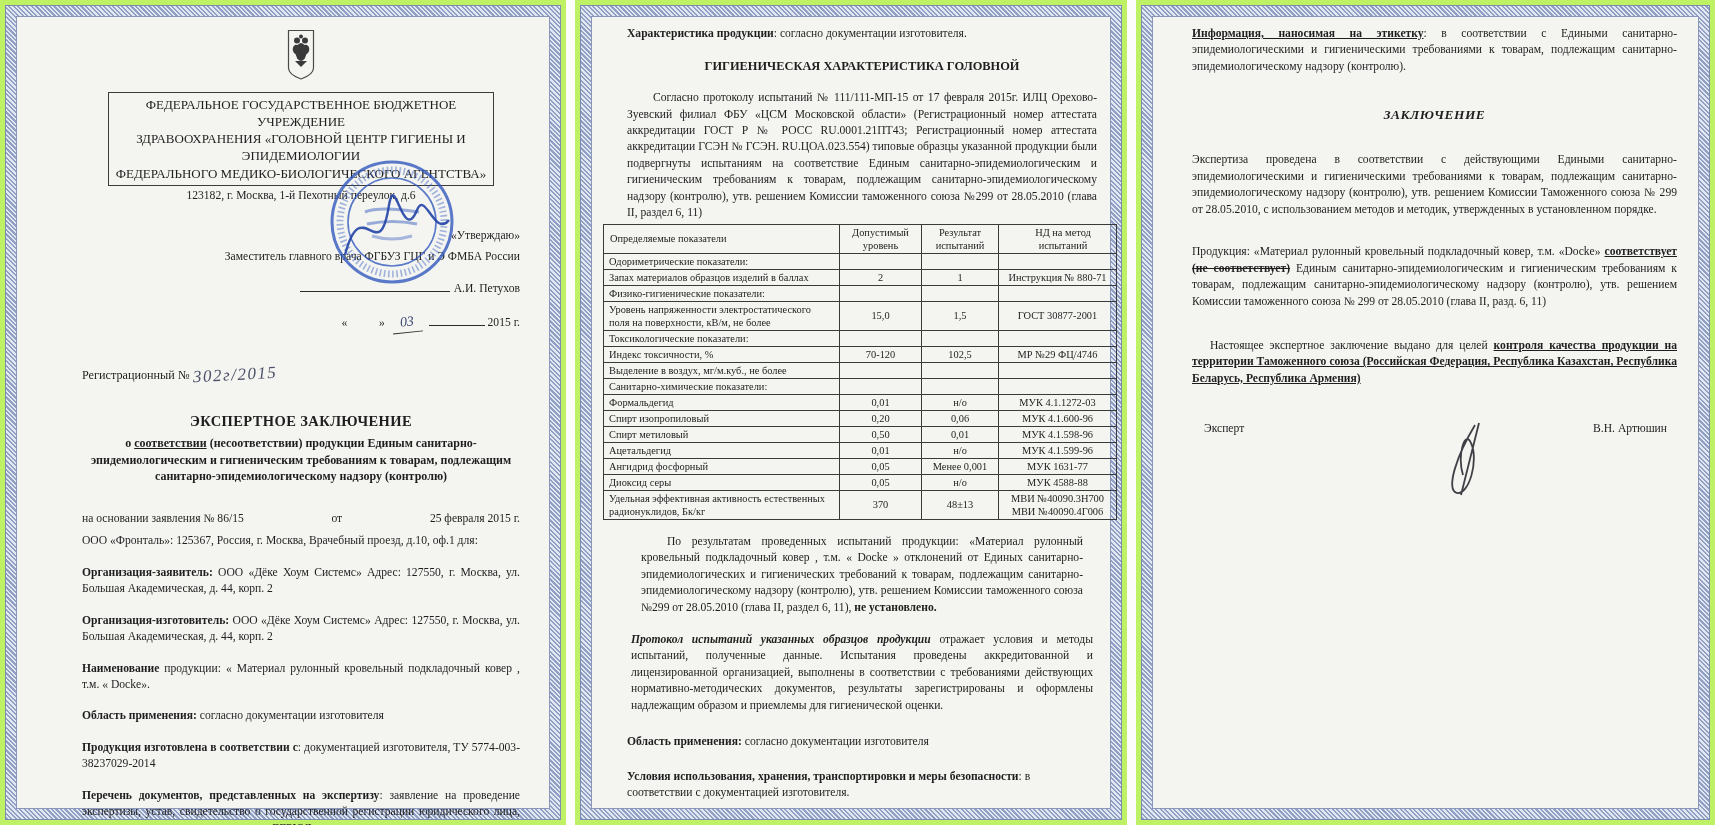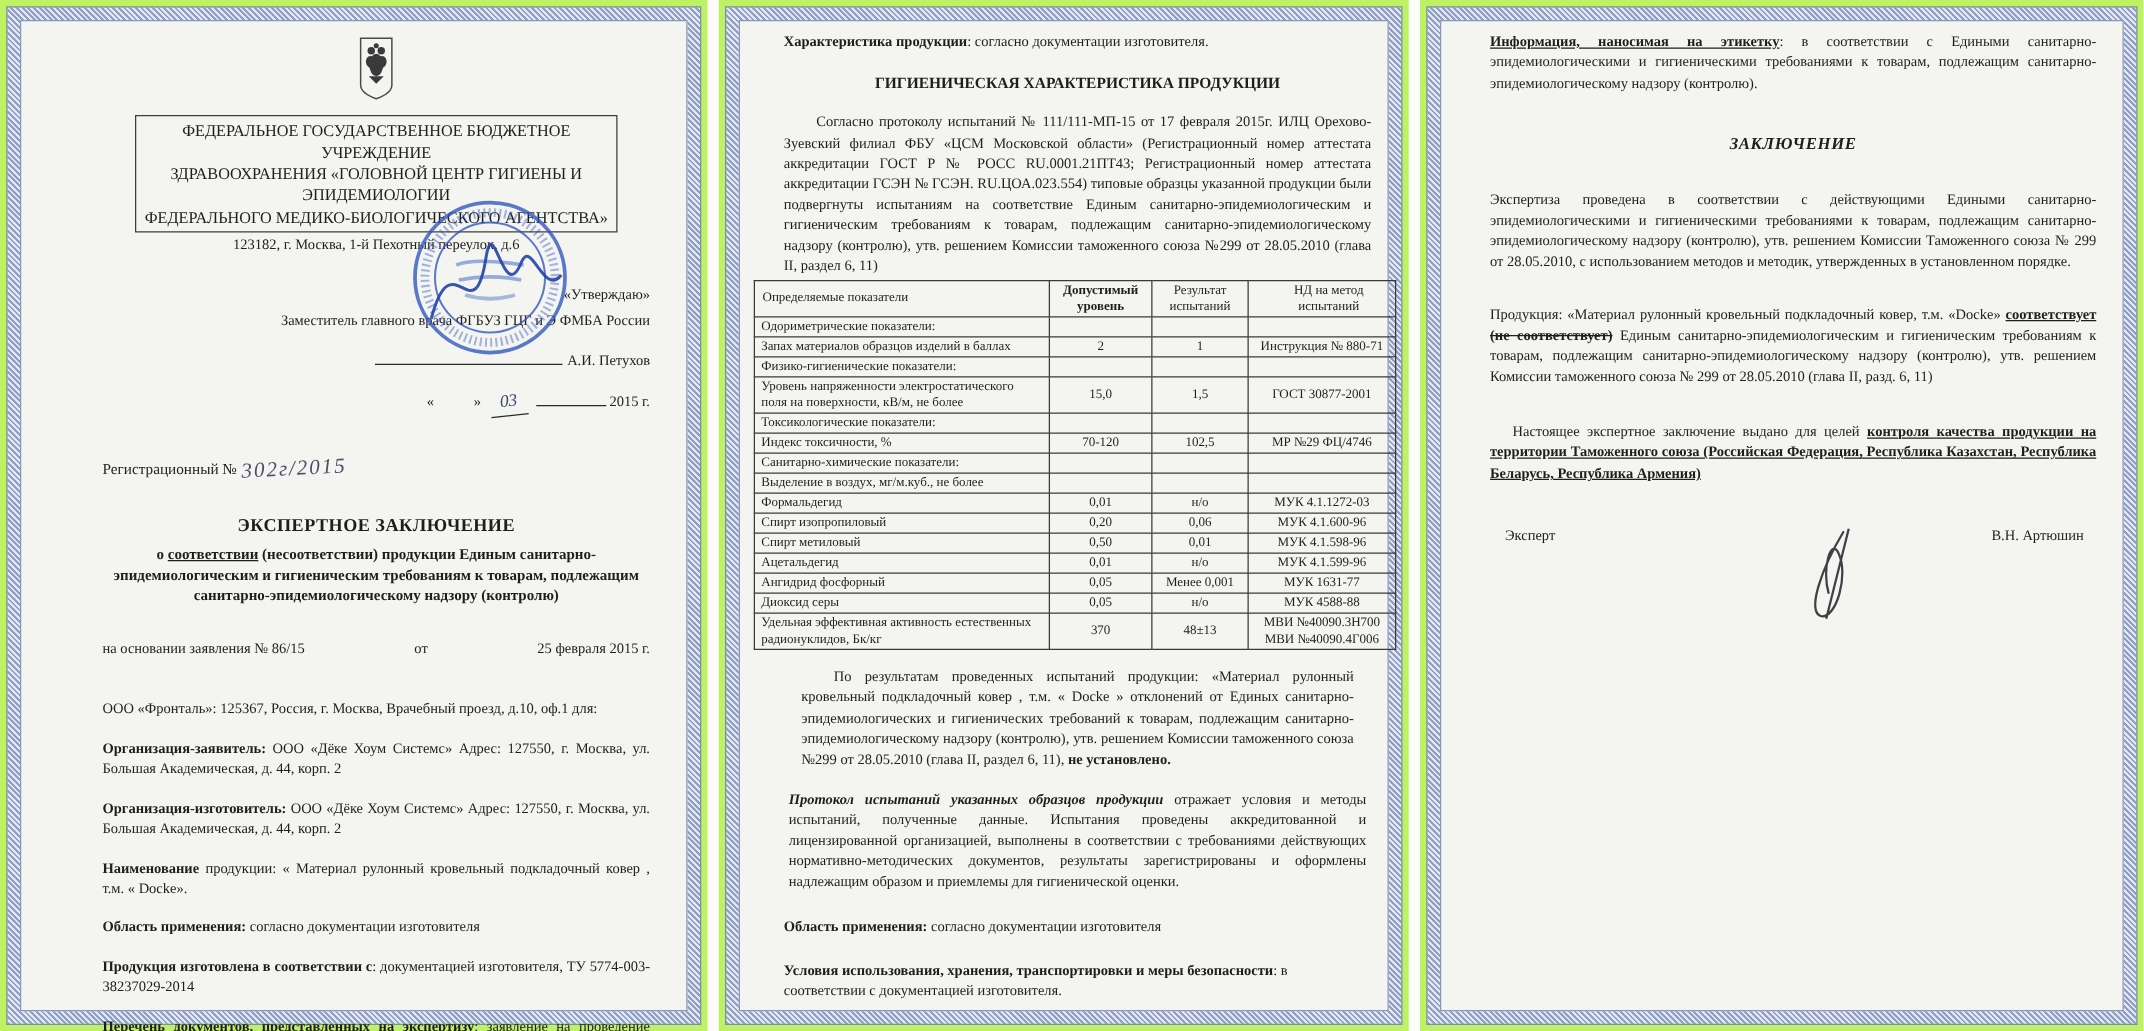--- a/index.html
+++ b/index.html
@@ -128,50 +128,50 @@
       <div class="ctr b doc-sub">
         <span>о </span><span class="u">соответствии</span><span>  (несоответствии) продукции  Единым санитарно-эпидемиологическим и гигиеническим требованиям к товарам, подлежащим санитарно-эпидемиологическому надзору (контролю)</span>
       </div>
 
       <div class="basis">
         <span>на основании заявления № 86/15</span>
         <span>от</span>
         <span>25 февраля 2015 г.</span>
       </div>
 
-      <div class="para" style="margin-top:32px;">ООО «Фронталь»: 125367, Россия, г. Москва, Врачебный проезд, д.10, оф.1 для:</div>
+      <div class="para" style="margin-top:6px;">ООО «Фронталь»: 125367, Россия, г. Москва, Врачебный проезд, д.10, оф.1 для:</div>
 
       <div class="para j"><span class="b">Организация-заявитель:</span><span>  ООО «Дёке Хоум Системс» Адрес: 127550, г. Москва, ул. Большая Академическая, д. 44, корп. 2</span></div>
       <div class="para j"><span class="b">Организация-изготовитель:</span><span>  ООО «Дёке Хоум Системс» Адрес: 127550, г. Москва, ул. Большая Академическая, д. 44, корп. 2</span></div>
       <div class="para j"><span class="b">Наименование</span><span> продукции: « Материал рулонный кровельный подкладочный ковер , т.м. « Docke».</span></div>
       <div class="para"><span class="b">Область применения:</span><span>  согласно документации изготовителя</span></div>
       <div class="para j"><span class="b">Продукция изготовлена в соответствии с</span><span>: документацией изготовителя,  ТУ 5774-003-38237029-2014</span></div>
       <div class="para j"><span class="b">Перечень документов, представленных на экспертизу</span><span>: заявление на проведение экспертизы, устав, свидетельство о государственной регистрации юридического лица, свидетельство о внесении записи в ЕГРЮЛ, свидетельство о постановке на учет в налоговом органе, лист записи ЕГРЮЛ о внесении изменений в сведения о юридическом лице, приказ о назначении директора, протокол испытаний.</span></div>
     </div>
   </div>
 
   <div class="page p2">
     <div class="frame-outer"></div>
     <div class="frame-inner"></div>
     <div class="content c2">
 
       <div style="margin-top:4px;">
         <span class="b">Характеристика  продукции</span><span>: согласно документации изготовителя.</span>
       </div>
 
-      <div class="ctr b" style="margin-top:16px;font-size:12.4px;">ГИГИЕНИЧЕСКАЯ ХАРАКТЕРИСТИКА ПРОДУКЦИИ</div>
+      <div class="ctr b" style="margin-top:16px;font-size:12.4px;">ГИГИЕНИЧЕСКАЯ ХАРАКТЕРИСТИКА ГОЛОВНОЙ</div>
 
       <div class="j" style="margin-top:14px;text-indent:26px;">Согласно протоколу испытаний № 111/111-МП-15 от  17 февраля 2015г.  ИЛЦ Орехово-Зуевский филиал ФБУ «ЦСМ Московской области» (Регистрационный номер аттестата аккредитации ГОСТ Р №  РОСС RU.0001.21ПТ43; Регистрационный номер аттестата аккредитации  ГСЭН №  ГСЭН. RU.ЦОА.023.554)  типовые образцы указанной продукции были  подвергнуты  испытаниям на соответствие Единым санитарно-эпидемиологическим и гигиеническим требованиям к товарам, подлежащим санитарно-эпидемиологическому надзору (контролю), утв. решением Комиссии таможенного союза №299 от 28.05.2010 (глава II,  раздел 6, 11)</div>
 
 
       <table class="hyg">
         <thead>
           <tr>
             <th style="width:46%;text-align:left;padding-left:6px;">Определяемые показатели</th>
-            <th style="width:16%;font-weight:bold;">Допустимый уровень</th>
+            <th style="width:16%;">Допустимый уровень</th>
             <th style="width:15%;">Результат испытаний</th>
             <th style="width:23%;padding-left:16px;">НД на метод испытаний</th>
           </tr>
         </thead>
         <tbody>
           <tr class="sec">
               <td class="cl">Одориметрические показатели:</td>
               <td class="cc"></td>
               <td class="cc"></td>
               <td class="cc"></td>
@@ -200,27 +200,27 @@
               <td class="cc"></td>
               <td class="cc"></td>
             </tr>
           <tr>
               <td class="cl">Индекс токсичности, %</td>
               <td class="cc">70-120</td>
               <td class="cc">102,5</td>
               <td class="cc">МР №29 ФЦ/4746</td>
             </tr>
           <tr class="sec">
+              <td class="cl">Выделение в воздух, мг/м.куб., не более</td>
+              <td class="cc"></td>
+              <td class="cc"></td>
+              <td class="cc"></td>
+            </tr>
+          <tr class="sec">
               <td class="cl">Санитарно-химические показатели:</td>
-              <td class="cc"></td>
-              <td class="cc"></td>
-              <td class="cc"></td>
-            </tr>
-          <tr class="sec">
-              <td class="cl">Выделение в воздух, мг/м.куб., не более</td>
               <td class="cc"></td>
               <td class="cc"></td>
               <td class="cc"></td>
             </tr>
           <tr>
               <td class="cl">Формальдегид</td>
               <td class="cc">0,01</td>
               <td class="cc">н/о</td>
               <td class="cc">МУК 4.1.1272-03</td>
             </tr>

